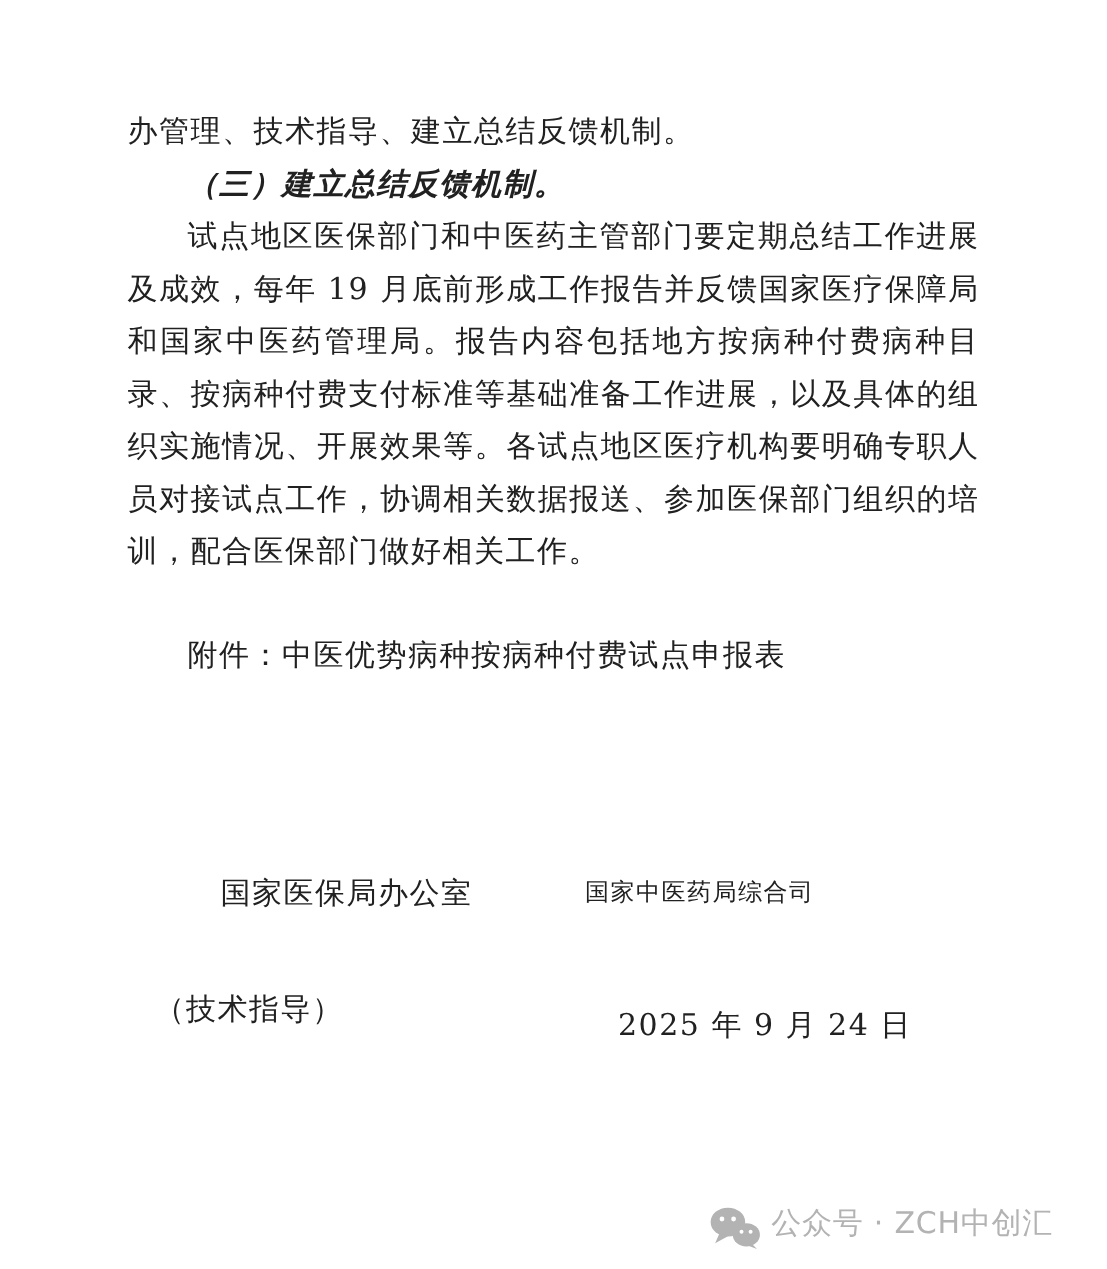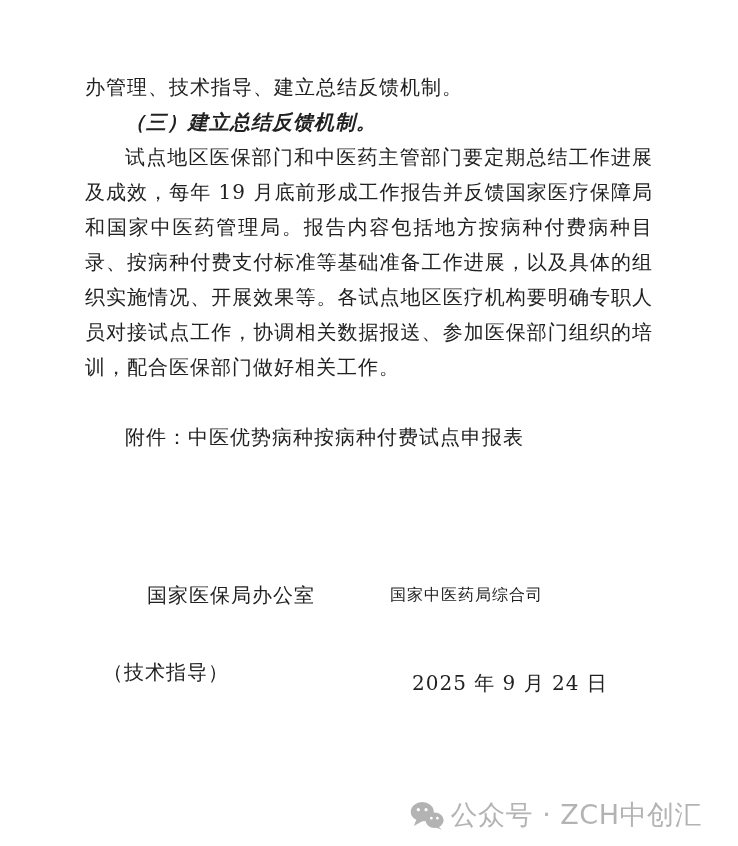--- a/index.html
+++ b/index.html
@@ -79,25 +79,25 @@
     font-size: 20px;
     line-height: 28px;
     letter-spacing: 1px;
   }
   
   .watermark {
     position: absolute;
     right: 36px;
     top: 797px;
     display: flex;
-    align-items: center;
+    align-items: flex-end;
     gap: 7px;
     color: #b3b3b3;
     font-family: "DejaVu Sans", "Liberation Sans", sans-serif;
-    font-size: 27px;
+    font-size: 20px;
     line-height: 36px;
     letter-spacing: 0.5px;
   }
   .watermark .wx-icon { display: block; flex: 0 0 auto; }
 </style>
 </head>
 <body>
 
 <div class="page">
 

